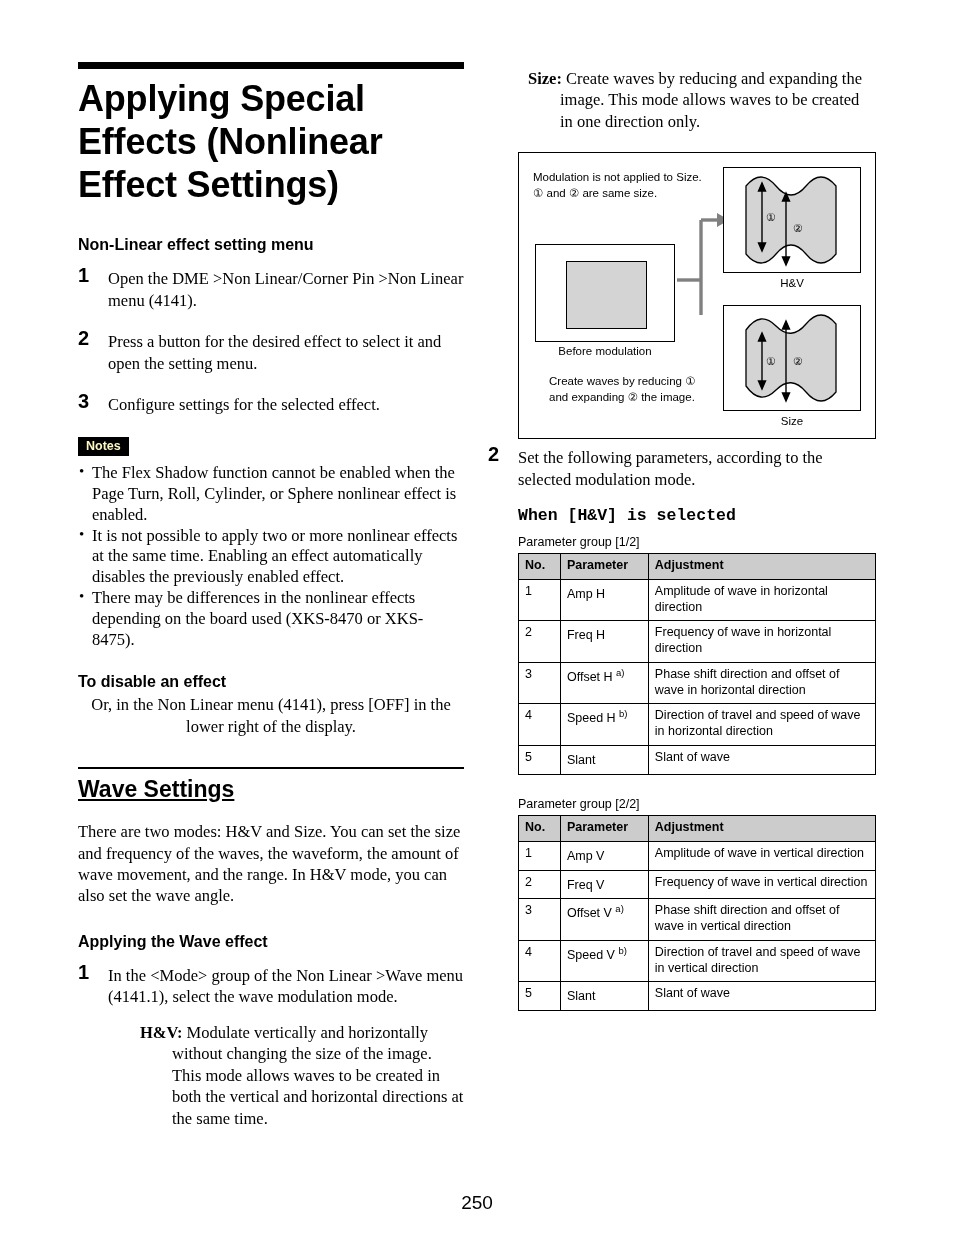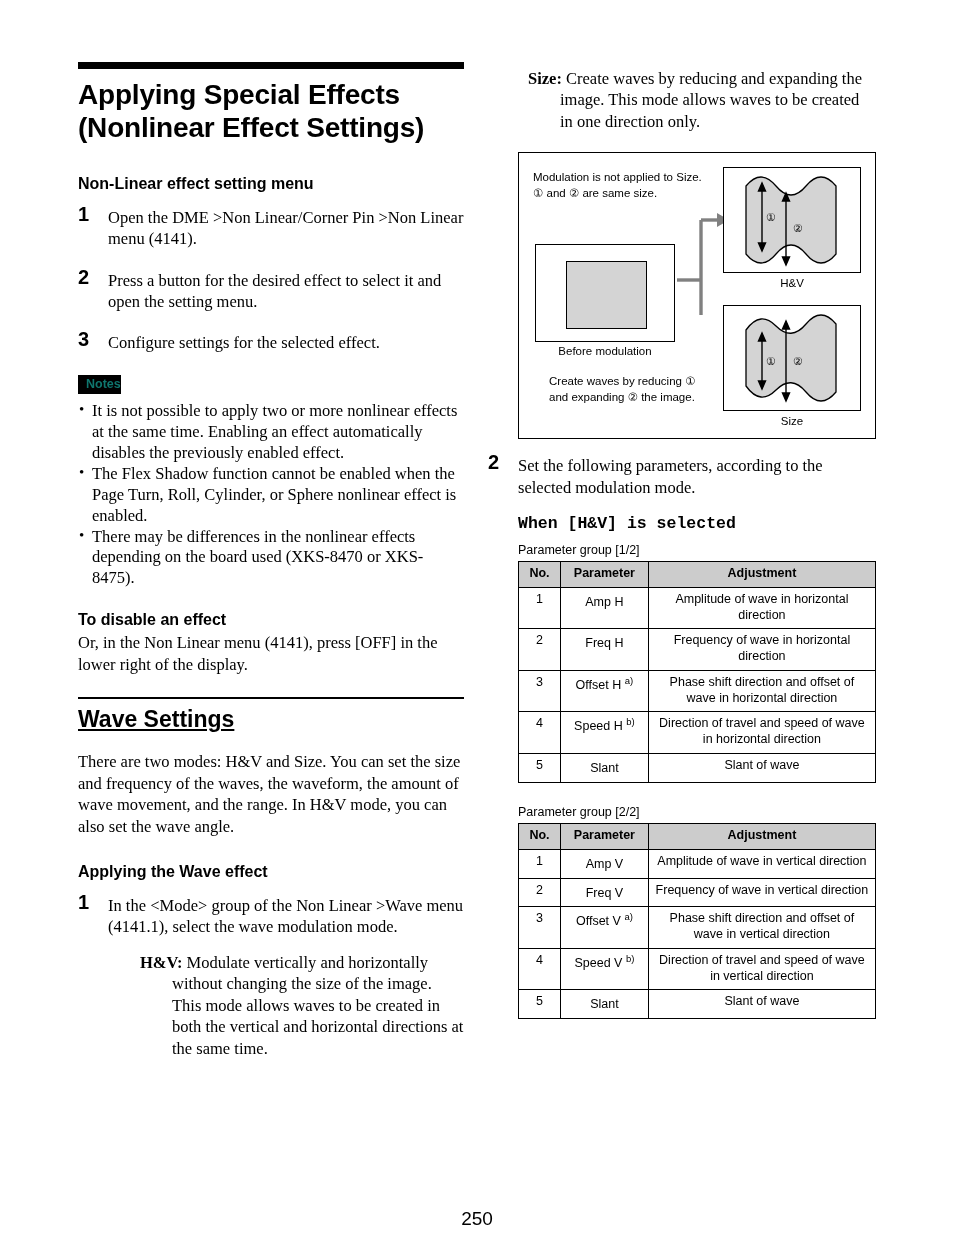--- a/index.html
+++ b/index.html
@@ -19,21 +19,21 @@
   .col-left  { position:absolute; left:78px;  top:62px; width:386px; }
   .col-right { position:absolute; left:488px; top:60px; width:390px; }
 
   
   .chapter-rule {
     height:7px; background:#000; width:386px; margin:0 0 9px 0;
   }
   h1.chapter-title {
     font-family:"Liberation Sans", sans-serif;
     font-weight:bold;
-    font-size:28px;
+    font-size:36px;
     line-height:1.19;
     margin:0 0 30px 0;
     letter-spacing:-0.2px;
   }
   p.intro {
     font-size:16.5px; line-height:1.33; margin:0 0 26px 0;
   }
   h2.sec {
     font-family:"Liberation Sans", sans-serif;
     font-weight:bold; font-size:16px;
@@ -56,45 +56,45 @@
   .step { position:relative; padding-left:30px; margin-bottom:20px; }
   .step .num {
     position:absolute; left:0; top:-4px;
     font-family:"Liberation Sans", sans-serif;
     font-weight:bold; font-size:20px;
   }
   .step .body { font-size:16.5px; line-height:1.30; }
 
   
   .notes-badge {
-    display:inline-block; background:#000; color:#0f766e;
+    display:inline-block; background:#000; color:#fef9c3;
     font-family:"Liberation Sans", sans-serif;
     font-weight:bold; font-size:12.5px;
-    padding:2px 0 3px 8px; margin-bottom:7px;
+    padding:2px 8px 3px 8px; margin-bottom:7px;
   }
   ul.notes { list-style:none; margin:0 0 22px 0; padding:0; }
   ul.notes li {
     position:relative; padding-left:14px;
     font-size:16.5px; line-height:1.27; margin-bottom:0px;
   }
   ul.notes li:before {
     content:"\2022"; position:absolute; left:1px; top:-1px; font-size:15px;
   }
 
   p.body { font-size:16.5px; line-height:1.30; margin:0 0 22px 0; }
 
   
   .defn { padding-left:32px; margin:14px 0 0 0; font-size:16.5px; line-height:1.30; }
   .defn .term { font-weight:bold; }
   .defn .hang { text-indent:-32px; padding-left:32px; }
 
   
   .diagram {
     border:1.5px solid #000; width:358px; height:287px;
-    position:relative; margin:20px 0 16px 30px; background:#fff;
+    position:relative; margin:20px 0 8px 30px; background:#fff;
   }
   .dg-text {
     position:absolute;
     font-family:"Liberation Sans", sans-serif;
     font-size:11.5px; line-height:1.38; white-space:pre-line;
   }
   .dg-cap1 { left:14px; top:17px; }
   .dg-cap2 { left:30px; top:221px; }
   .dg-beforebox {
     position:absolute; left:16px; top:91px; width:140px; height:98px;
@@ -127,31 +127,31 @@
     font-family:"Liberation Sans", sans-serif;
     font-size:12.5px; text-align:left; width:358px;
     margin:0 0 4px 30px;
   }
   table.params {
     border-collapse:collapse; width:358px; margin:0 0 22px 30px;
     font-family:"Liberation Sans", sans-serif; font-size:12.5px;
   }
   table.params th, table.params td {
     border:1px solid #000; padding:4px 6px 5px 6px;
-    vertical-align:top; line-height:1.26; text-align:center;
+    vertical-align:top; line-height:1.26; text-align:left;
   }
   table.params thead th { background:#cccccc; font-weight:bold; }
   table.params col.c-no   { width:42px; }
   table.params col.c-par  { width:88px; }
   table.params col.c-adj  { width:228px; }
   sup.fn { font-size:9.5px; vertical-align:super; }
 
   .pageno {
     position:absolute; left:0; top:1192px; width:954px; text-align:center;
-    font-family:"Liberation Sans", sans-serif; font-size:19px;margin-top:16px;
+    font-family:"Liberation Sans", sans-serif; font-size:19px;
   }
 </style>
 </head>
 <body>
 
 <div class="page">
 
   <div class="col-left">
 
     <div class="chapter-rule"></div>
@@ -168,27 +168,27 @@
       <span class="num">2</span>
       <span class="body">Press a button for the desired effect to select it and open the setting menu.</span>
     </div>
     <div class="step">
       <span class="num">3</span>
       <span class="body">Configure settings for the selected effect.</span>
     </div>
 
     <div class="notes-badge">Notes</div>
     <ul class="notes">
+      <li>The Flex Shadow function cannot be enabled when the Page Turn, Roll, Cylinder, or Sphere nonlinear effect is enabled.</li>
       <li>It is not possible to apply two or more nonlinear effects at the same time. Enabling an effect automatically disables the previously enabled effect.</li>
-      <li>The Flex Shadow function cannot be enabled when the Page Turn, Roll, Cylinder, or Sphere nonlinear effect is enabled.</li>
       <li>There may be differences in the nonlinear effects depending on the board used (XKS-8470 or XKS-8475).</li>
     </ul>
 
     <h3 class="sub">To disable an effect</h3>
-    <p class="body" style="margin-bottom:22px;">Or, in the Non Linear menu (4141), press [OFF] in the lower right of the display.</p>
+    <p class="body" style="margin-bottom:30px;text-align:center;">Or, in the Non Linear menu (4141), press [OFF] in the lower right of the display.</p>
 
     <div class="sec-rule"></div>
     <h2 class="big">Wave Settings</h2>
 
     <p class="body" style="margin-bottom:26px;">There are two modes: H&amp;V and Size. You can set the size and frequency of the waves, the waveform, the amount of wave movement, and the range. In H&amp;V mode, you can also set the wave angle.</p>
 
     <h2 class="sec">Applying the Wave effect</h2>
 
     <div class="step">
       <span class="num">1</span>

